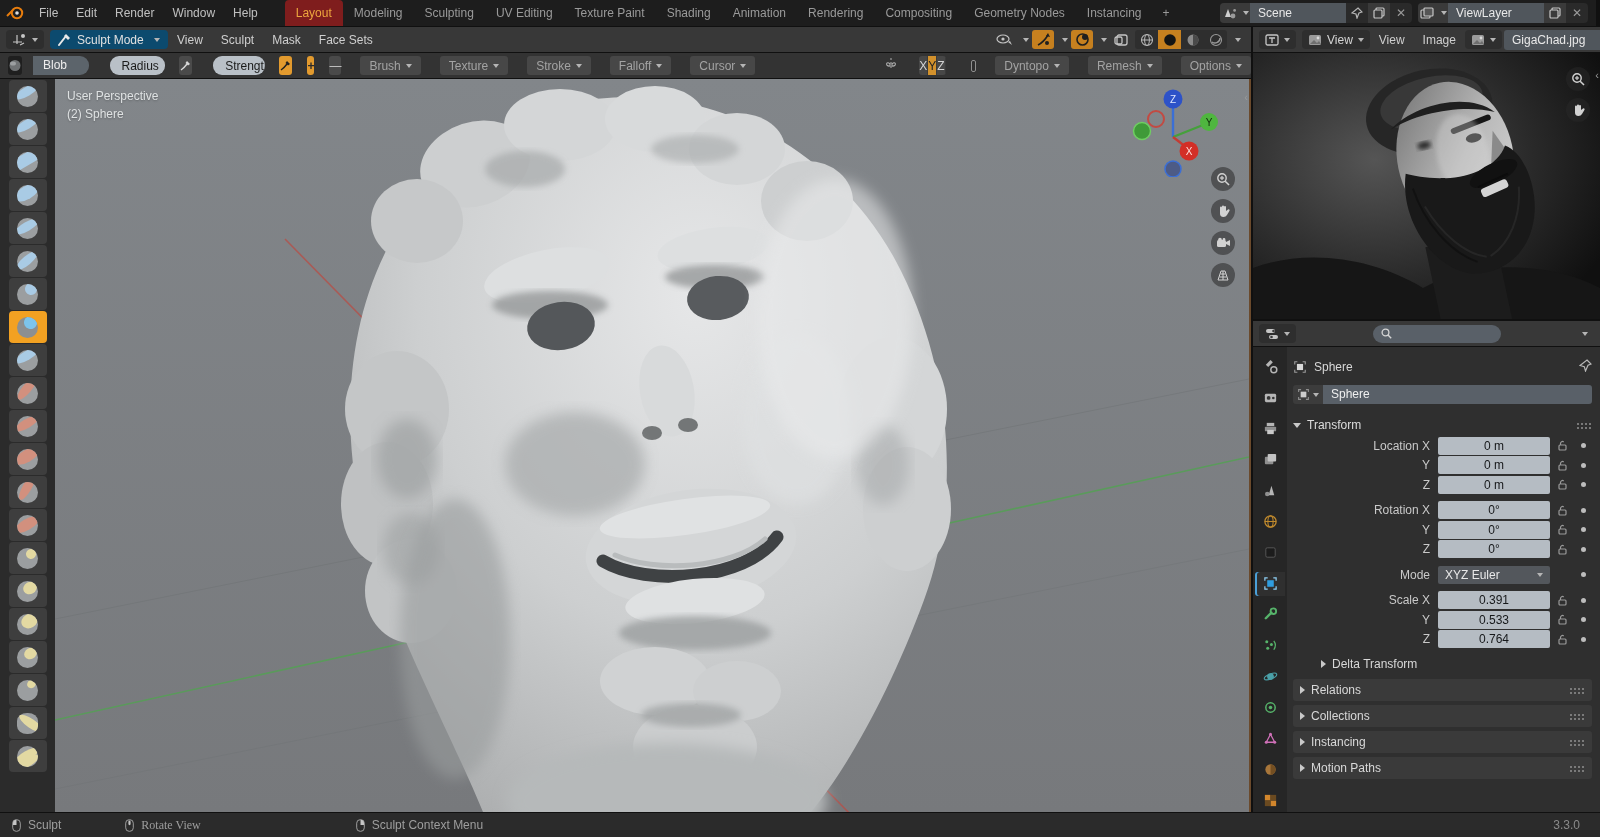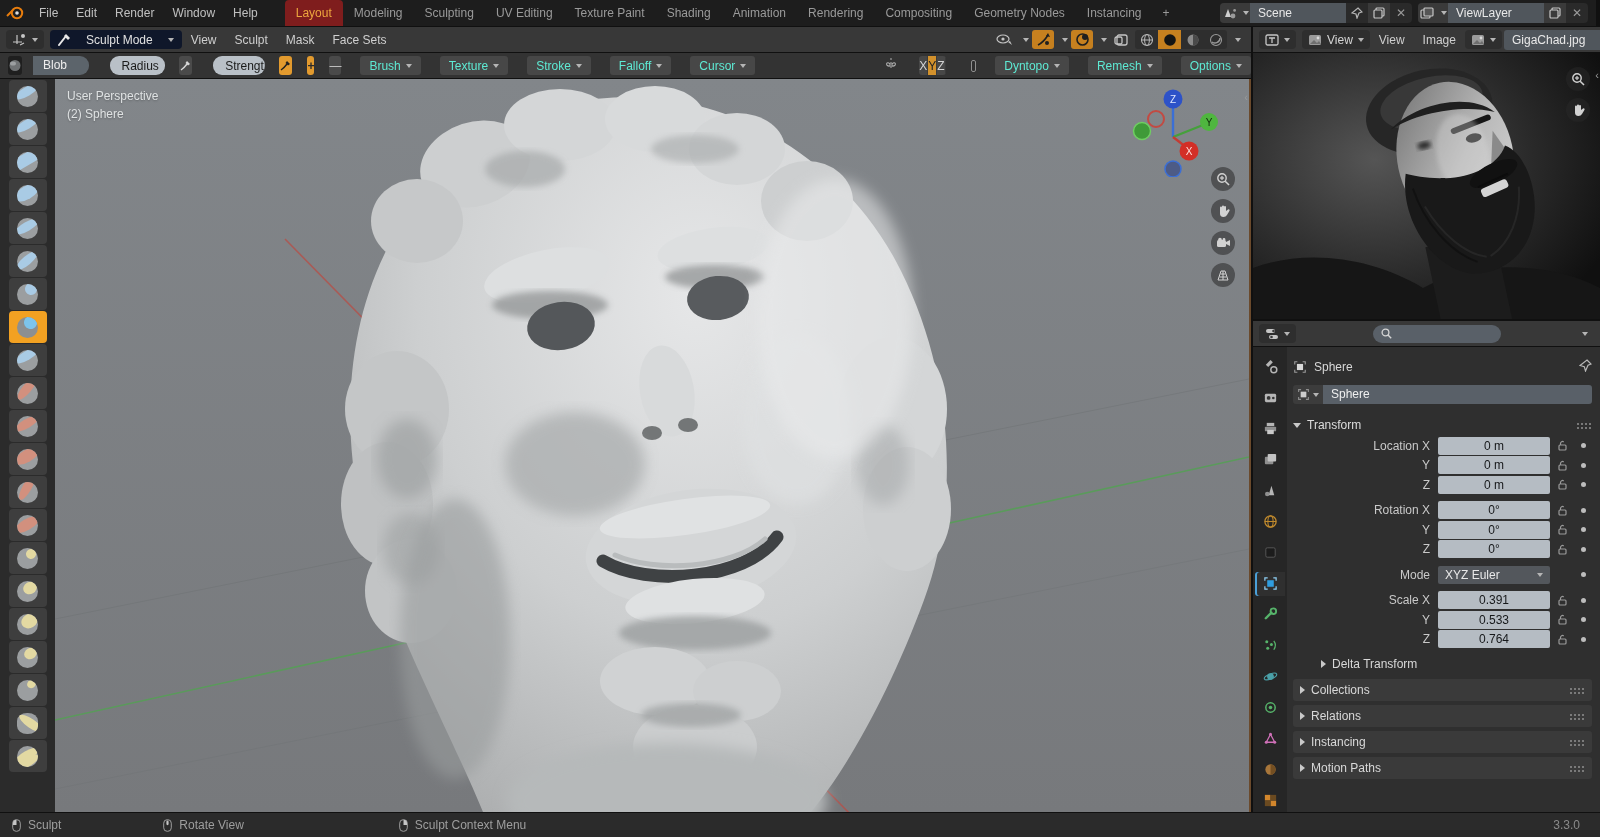--- a/index.html
+++ b/index.html
@@ -22,41 +22,41 @@
   .id-name { background:#50565c; color:#e8e8e8; height:20px; line-height:20px; padding:0 8px; min-width:96px; }
   .mini-btn { width:22px; height:20px; display:flex; align-items:center; justify-content:center; color:#9a9a9a; background:#3a3a3a; }
   .mini-btn.ghost { background:transparent; }
   .chev { width:0; height:0; border-left:3.5px solid transparent; border-right:3.5px solid transparent; border-top:4px solid #b5b5b5; display:inline-block; margin-left:5px; }
 
   
   #vp-header { left:0; top:27px; width:1251px; height:25px; background:#383838; display:flex; align-items:center; }
   #img-header { left:1253px; top:27px; width:347px; height:25px; background:#383838; display:flex; align-items:center; }
   .hdr-btn { display:flex; align-items:center; background:#2e2e2e; border-radius:4px; height:19px; padding:0 6px; margin-left:6px; color:#d5d5d5; }
   .hdr-menu { padding:0 9px; color:#cfcfcf; }
-  .mode-dd { display:flex; align-items:center; gap:15px; background:#0f172a; border-radius:4px; height:19px; padding:0 8px; margin-left:6px; color:#e0e0e0; min-width:118px;text-align:right; }
+  .mode-dd { display:flex; align-items:center; gap:6px; background:#0c4a6e; border-radius:4px; height:19px; padding:0 8px; margin-left:6px; color:#e0e0e0; min-width:118px;text-align:right; }
   .vph-right { margin-left:auto; display:flex; align-items:center; gap:3px; padding-right:10px; }
   .tgl { width:22px; height:19px; border-radius:3px; display:flex; align-items:center; justify-content:center; background:transparent; }
   .tgl.on { background:#c6801f; }
   .sphere-btn { width:23px; height:19px; display:flex; align-items:center; justify-content:center; background:#2e2e2e; }
   .sphere-btn.on { background:#c6801f; }
   .grp { display:flex; border-radius:3px; overflow:hidden; }
 
   
   #tool-settings { left:0; top:53px; width:1251px; height:25px; background:#333333; display:flex; align-items:center;gap:11px; }
   .brush-thumb { width:22px; height:19px; background:#1f1f1f; border-radius:3px; margin-left:8px; display:flex; align-items:center; justify-content:center; }
   .name-field { background:#5c646b; color:#eeeeee; border-radius:0 9px 9px 0; height:19px; line-height:19px; padding:0 10px; width:122px; }
   .slider { display:flex; align-items:center; height:19px; border-radius:9px; overflow:hidden; margin-left:10px; background:#b9c0c7; color:#1b1b1b; }
   .slider .lab { padding:0 4px 0 12px; }
   .slider .val { margin-left:auto; padding:0 12px; }
   .pen-btn { width:22px; height:19px; border-radius:3px; margin-left:3px; display:flex; align-items:center; justify-content:center; background:#4a4a4a; }
   .pen-btn.on { background:#e29a2e; }
   .sq-btn { width:20px; height:19px; border-radius:3px; margin-left:4px; display:flex; align-items:center; justify-content:center; color:#2b2b2b; background:#4a4a4a; }
   .sq-btn.plus { background:#e29a2e; font-weight:bold; }
   .sq-btn.minus { color:#cccccc; }
-  .dd { display:flex; align-items:center; background:#474747; border-radius:3px; height:19px; padding:0 9px; margin-left:8px; color:#5eead4; }
+  .dd { display:flex; align-items:center; background:#474747; border-radius:3px; height:19px; padding:0 9px; margin-left:8px; color:#a3a3a3; }
   .axis-grp { display:flex; margin-left:8px; border-radius:3px; overflow:hidden; }
   .axis { width:19px; height:19px; display:flex; align-items:center; justify-content:center; background:#474747; color:#d3d3d3; border-right:1px solid #3a3a3a; }
   .axis.on { background:#d2912c; color:#222; }
   .checkbox { width:12px; height:12px; border:1px solid #8f8f8f; border-radius:2px; background:#2e2e2e; margin-left:14px; }
 
   
   #toolbar { left:0; top:79px; width:55px; height:733px; background:#2b2b2b; overflow:hidden; }
   .tool-btn { width:38px; height:32px; margin:1px auto; border-radius:4px; background:#3e3e3e; display:flex; align-items:center; justify-content:center; }
   .tool-btn.active { background:#f2a122; }
   .bicon { width:21px; height:21px; border-radius:50%; background:#9b9ea0; position:relative; overflow:hidden; }
@@ -103,21 +103,21 @@
   .dotw { width:18px; display:flex; justify-content:center; }
   .anim-dot { width:5px; height:5px; border-radius:50%; background:#bdbdbd; }
   .gap6 { height:6px; }
   .section { display:flex; align-items:center; gap:6px; background:#3a3a3a; border-radius:3px; height:22px; margin-top:4px; padding:0 7px; color:#d8d8d8; }
   .subsection { display:flex; align-items:center; gap:6px; height:22px; margin:4px 0 2px 28px; color:#d8d8d8; }
 
   
   #statusbar { left:0; top:813px; width:1600px; height:24px; background:#2b2b2b; display:flex; align-items:center; color:#9e9e9e; }
   .sb-item { display:flex; align-items:center; gap:7px; margin-left:26px; }
   .sb-item:first-child { margin-left:12px; }
-  .sb-item.two { margin-left:102px; }
+  .sb-item.two { margin-left:64px;font-family:Liberation Serif, serif; }
   .sb-item.three { margin-left:155px; }
   .sb-version { margin-left:auto; margin-right:20px; color:#8a8a8a; }
 </style>
 </head>
 <body>
 
 <div id="topbar" class="abs">
   <div class="logo">
     <svg width="18" height="14" viewBox="0 0 18 14">
         <circle cx="11" cy="7" r="5.2" fill="none" stroke="#e87d0d" stroke-width="2"></circle>
@@ -981,26 +981,26 @@
         </span>
     </div>
 
     <div class="subsection">
       <span class="tri-right"></span>
       <span>Delta Transform</span>
     </div>
 
     <div class="section">
       <span class="tri-right"></span>
-      <span>Collections</span>
+      <span>Relations</span>
       <span class="grip"></span>
     </div>
     <div class="section">
       <span class="tri-right"></span>
-      <span>Relations</span>
+      <span>Collections</span>
       <span class="grip"></span>
     </div>
     <div class="section">
       <span class="tri-right"></span>
       <span>Instancing</span>
       <span class="grip"></span>
     </div>
     <div class="section">
       <span class="tri-right"></span>
       <span>Motion Paths</span>

